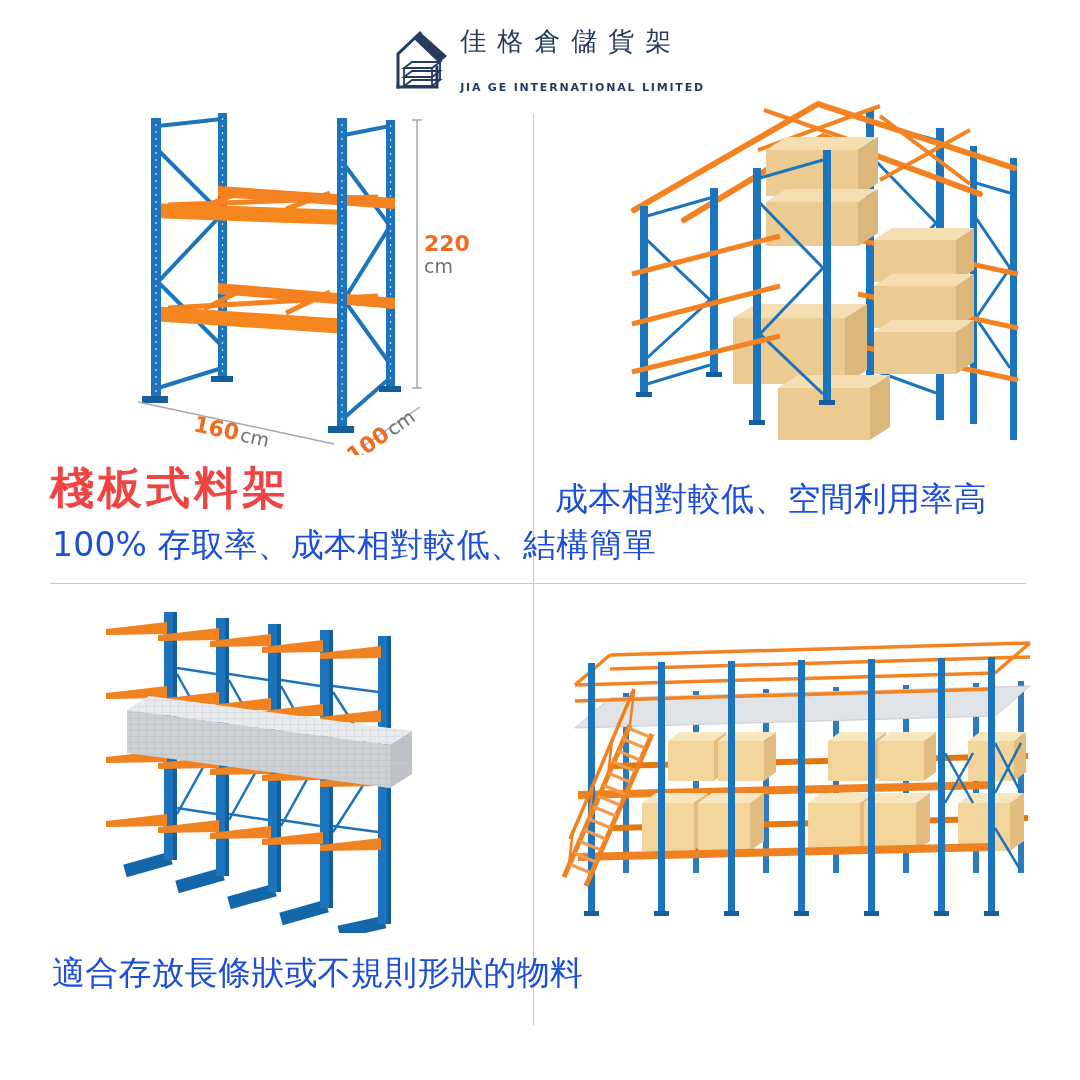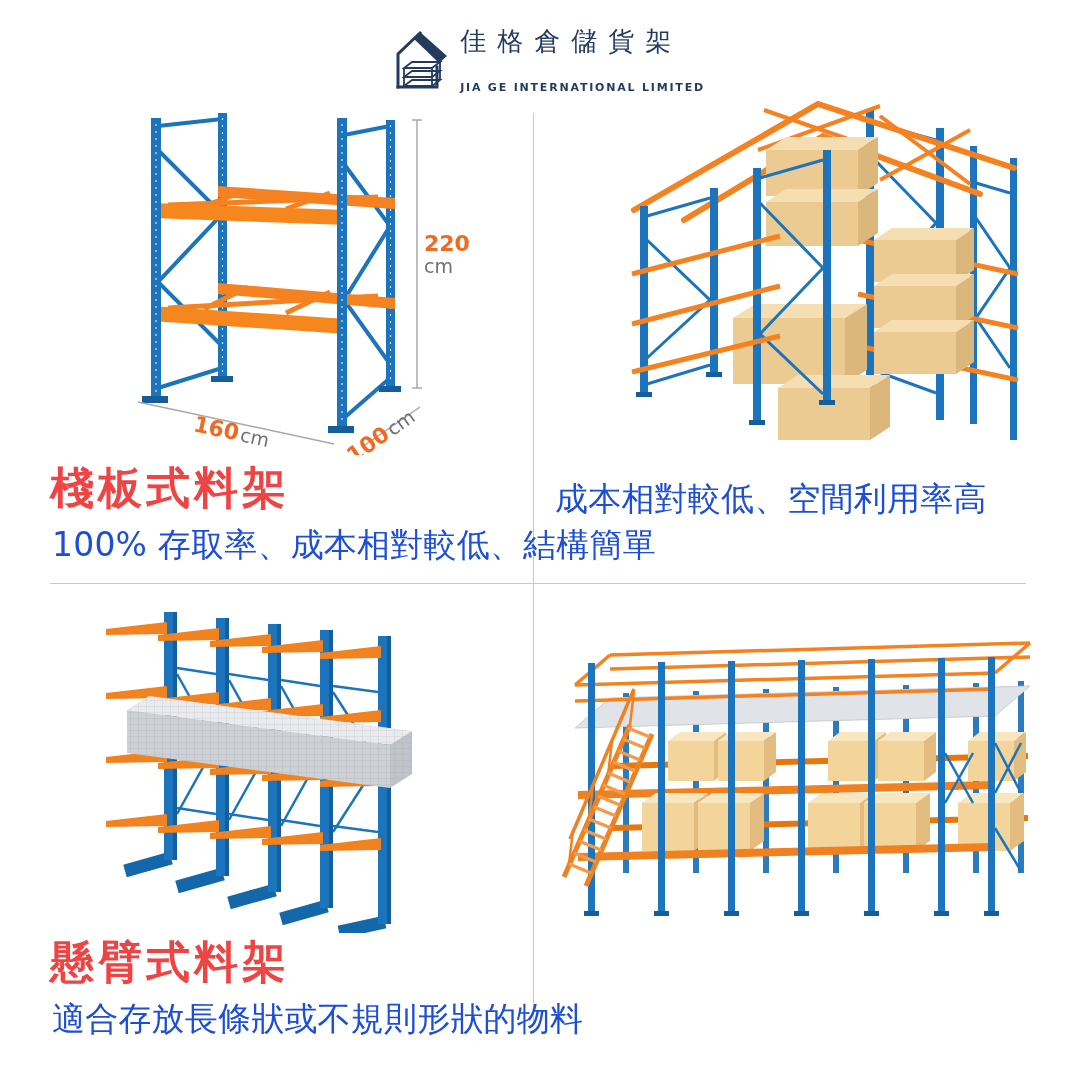--- a/index.html
+++ b/index.html
@@ -396,19 +396,18 @@
   </div>
 
   <div class="cap" id="cap-pallet">
     <h2>棧板式料架</h2>
     <p>100% 存取率、成本相對較低、結構簡單</p>
   </div>
   <div class="cap" id="cap-drivein">
     <p>成本相對較低、空間利用率高</p>
   </div>
   <div class="cap" id="cap-cantilever">
-    <h2>懸臂式料架</h2>
     <p>適合存放長條狀或不規則形狀的物料</p>
   </div>
   <div class="cap" id="cap-mezzanine">
   </div>
 
 </div>
 
 </body></html>

